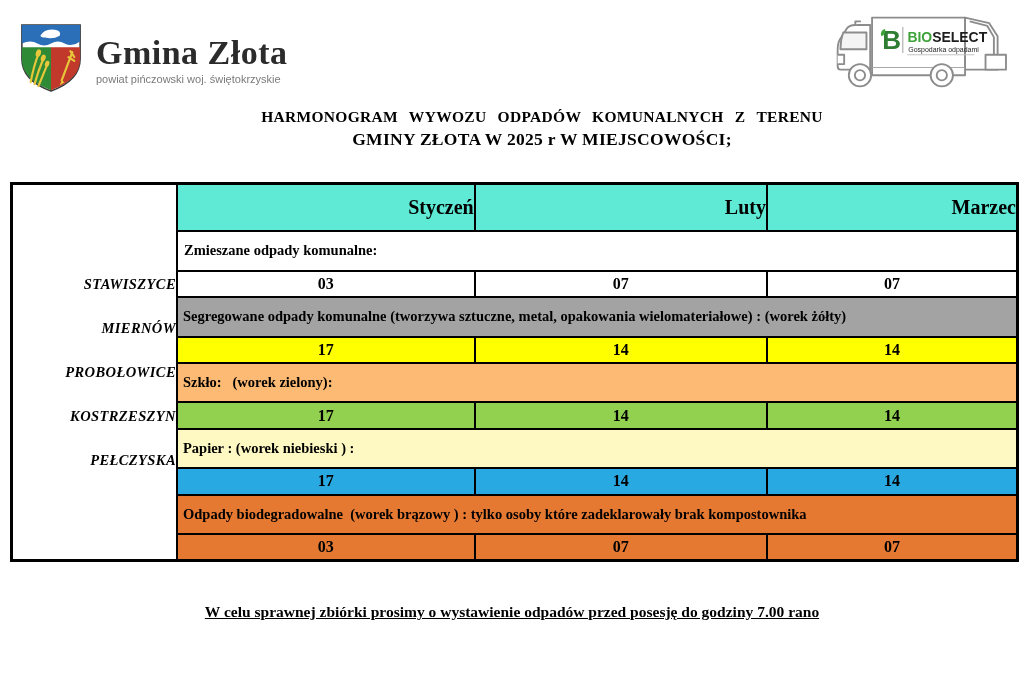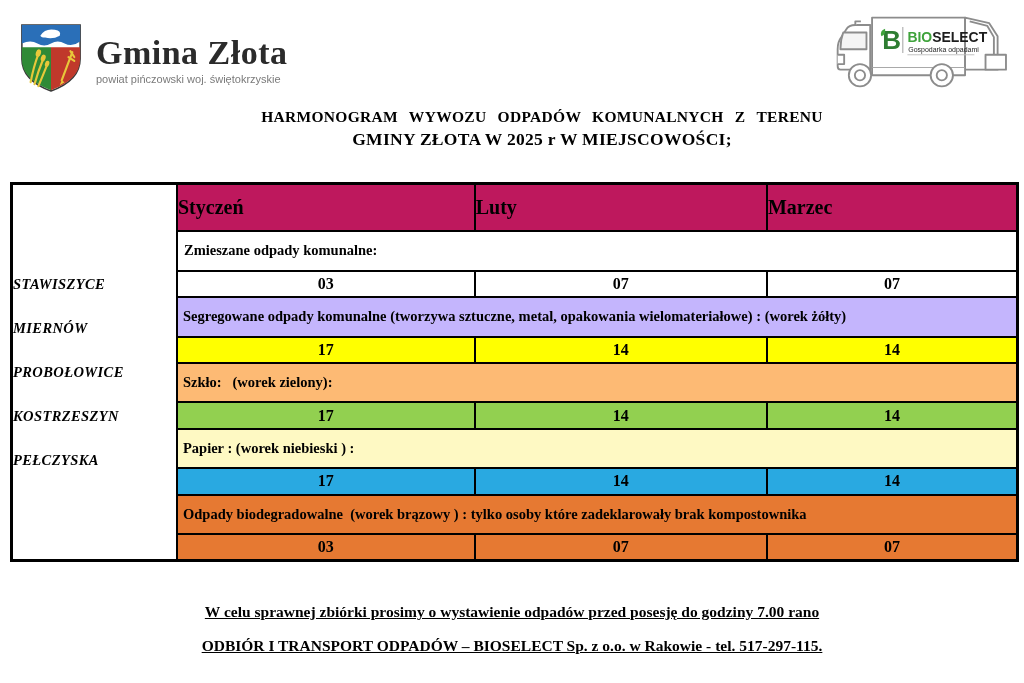--- a/index.html
+++ b/index.html
@@ -24,26 +24,26 @@
 
   
   table.schedule {
     position:absolute; left:10px; top:182px; width:1009px; height:380px;
     border-collapse:collapse; table-layout:fixed; background:#fff;
   }
   table.schedule, table.schedule td, table.schedule th { border:2px solid #000; }
   table.schedule { border-width:3px; }
   col.c-loc { width:16.45%; } col.c-m1 { width:29.6%; } col.c-m2 { width:29.05%; } col.c-m3 { width:24.9%; }
 
-  tr.r-head th { height:38px; font-size:20px; font-weight:bold; text-align:left; background:#be185d; }
+  tr.r-head th { height:38px; font-size:20px; font-weight:bold; text-align:right; background:#5eead4; }
   tr.r-label td { height:32px; font-size:14.5px; font-weight:bold; text-align:left; padding-left:5px; white-space:pre-wrap; }
   tr.r-val td { height:21px; font-size:16px; font-weight:bold; text-align:center; }
 
   td.loc-cell { background:#fff; vertical-align:middle; }
-  .loc-stack { display:flex; flex-direction:column; justify-content:center; align-items:flex-start; gap:27px; height:100%; }
+  .loc-stack { display:flex; flex-direction:column; justify-content:center; align-items:flex-end; gap:27px; height:100%; }
   .loc-name { font-size:14.5px; font-weight:bold; font-style:italic; letter-spacing:0.4px; }
 
   
   .footer-line { position:absolute; left:0; width:100%; text-align:center; font-size:15.5px; font-weight:bold; text-decoration:underline; }
   .footer-1 { top:595px;margin-top:8px; }
   .footer-2 { top:637px; }
 </style>
 </head>
 <body>
 
@@ -140,21 +140,21 @@
     <tr class="r-label">
           <td colspan="3" style="background-color: rgb(255, 255, 255); padding-left: 6px;">Zmieszane odpady komunalne:</td>
         </tr>
     <tr class="r-val">
       <td style="background-color: rgb(255, 255, 255);">03</td>
       <td style="background-color: rgb(255, 255, 255);">07</td>
       <td style="background-color: rgb(255, 255, 255);">07</td>
     </tr>
 
     <tr class="r-label">
-          <td colspan="3" style="background-color: #c4b5fd;">Segregowane odpady komunalne (tworzywa sztuczne, metal, opakowania wielomateriałowe) : (worek żółty)</td>
+          <td colspan="3" style="background-color: #a3a3a3;">Segregowane odpady komunalne (tworzywa sztuczne, metal, opakowania wielomateriałowe) : (worek żółty)</td>
         </tr>
     <tr class="r-val">
       <td style="background-color: rgb(255, 255, 0);">17</td>
       <td style="background-color: rgb(255, 255, 0);">14</td>
       <td style="background-color: rgb(255, 255, 0);">14</td>
     </tr>
 
     <tr class="r-label">
           <td colspan="3" style="background-color: #fdba74; margin-left: 26px;">Szkło:   (worek zielony):</td>
         </tr>
@@ -178,15 +178,14 @@
         </tr>
     <tr class="r-val">
       <td style="background-color: rgb(230, 121, 50);">03</td>
       <td style="background-color: rgb(230, 121, 50);">07</td>
       <td style="background-color: rgb(230, 121, 50);">07</td>
     </tr>
   </tbody>
     </table>
 
   <div class="footer-line footer-1">W celu sprawnej zbiórki prosimy o wystawienie odpadów przed posesję do godziny 7.00 rano</div>
-  <div class="footer-line footer-2">ODBIÓR I TRANSPORT ODPADÓW –  BIOSELECT Sp. z o.o. w Rakowie - tel. 517-297-115.</div>
 
 </div>
 
 </body></html>

